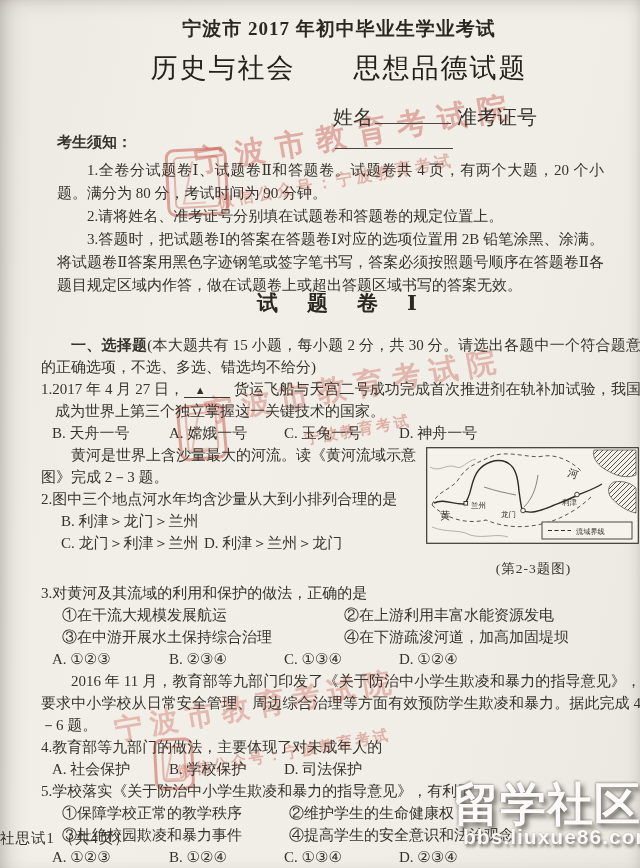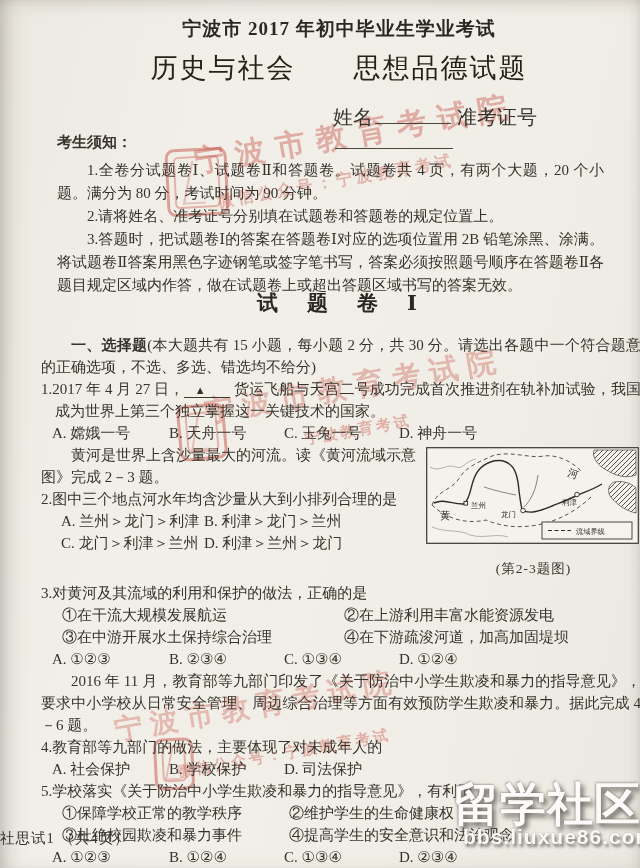--- a/index.html
+++ b/index.html
@@ -107,22 +107,22 @@
 
   <h2 class="section-title layer">试　题　卷　Ⅰ</h2>
 
   <main class="main layer">
 
     <p class="intro"><b>一、选择题</b><span>(本大题共有 15 小题，每小题 2 分，共 30 分。请选出各题中一个符合题意的正确选项，不选、多选、错选均不给分)</span></p>
 
     <div>
       <p class="qtext"><span>1.2017 年 4 月 27 日，</span><span class="blank">▲</span> <span>货运飞船与天宫二号成功完成首次推进剂在轨补加试验，我国成为世界上第三个独立掌握这一关键技术的国家。</span></p>
       <div class="row opt4">
+        <span>B. 天舟一号</span>
         <span>A. 嫦娥一号</span>
-        <span>B. 天舟一号</span>
         <span>C. 玉兔一号</span>
         <span>D. 神舟一号</span>
       </div>
     </div>
 
     <div class="river-wrap">
       <figure class="mapfig" style="margin-block:3px 2px;">
         <svg width="213" height="97" viewBox="0 0 213 97">
           <defs>
             <pattern id="hatch" patternUnits="userSpaceOnUse" width="5" height="5">
@@ -161,21 +161,20 @@
           <text x="150" y="86.5" font-size="7.2" fill="#2f2b25">流域界线</text>
         </svg>
         <figcaption class="map-caption">(第2-3题图)</figcaption>
       </figure>
 
       <p class="indent">黄河是世界上含沙量最大的河流。读《黄河流域示意图》完成 2－3 题。</p>
 
       <div>
         <p class="qtext">2.图中三个地点河水年均含沙量从大到小排列合理的是</p>
         <div class="row pair">
-          <span>A. 兰州＞龙门＞利津</span>
           <span>B. 利津＞龙门＞兰州</span>
         </div>
         <div class="row pair">
           <span>C. 龙门＞利津＞兰州</span>
           <span>D. 利津＞兰州＞龙门</span>
         </div>
       </div>
     </div>
 
     <div>

